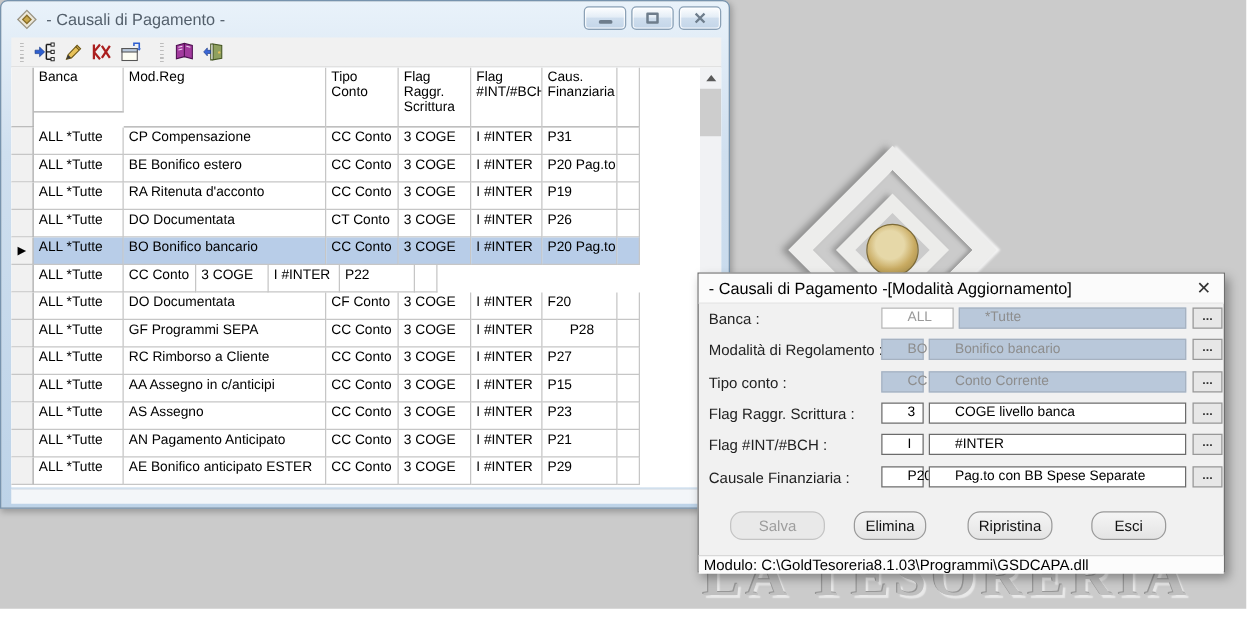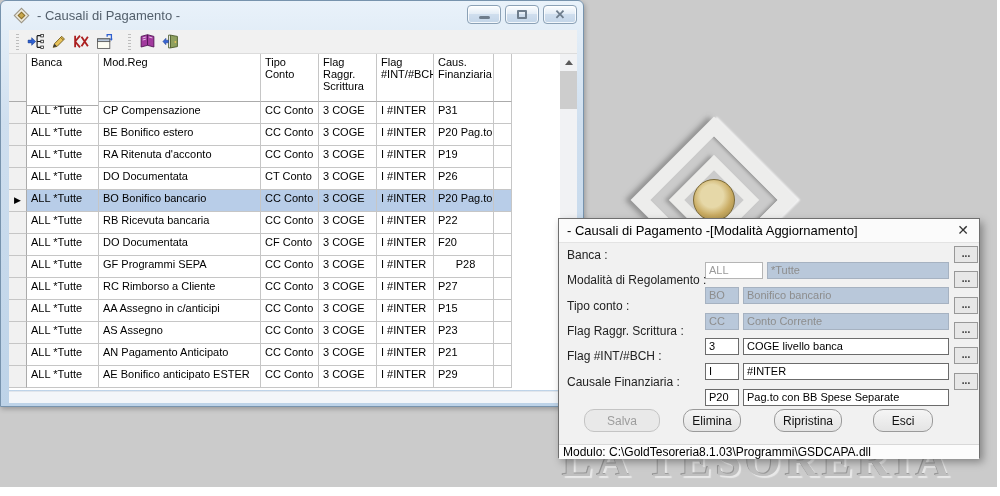--- a/index.html
+++ b/index.html
@@ -80,22 +80,22 @@
   .dialog { position:absolute; left:558px; top:218px; width:422px; height:240px;
             background:#f1f1f1; border:1px solid #6f6f6f;
             box-shadow:3px 4px 8px rgba(0,0,0,.35); font-size:12px; color:#111; }
   .dlg-titlebar { position:absolute; left:0; top:0; width:100%; height:24px; background:#fbfbfb;
                   border-bottom:1px solid #e3e3e3; }
   .dlg-titlebar .dlg-title { position:absolute; left:8px; top:0; line-height:24px; font-size:13px; color:#000; }
   .dlg-close { position:absolute; right:10px; top:3px; font-size:14px; color:#333; cursor:pointer; }
 
   .fld-row { position:absolute; left:0; width:100%; height:17px; }
   .fld-label { position:absolute; left:8px; top:2px; font-size:12px; color:#222; }
-  .fld-code, .fld-desc { position:absolute; top:16px; height:17px; font-size:11px;
-                         line-height:15px; padding-left:3px; background:#fff;
+  .fld-code, .fld-desc { position:absolute; top:0; height:17px; font-size:11px;
+                         line-height:15px; padding-left:20px; background:#fff;
                          border:1px solid #6b6b6b; color:#000; }
   .fld-desc { left:184px; width:206px; }
   .fld-code { left:146px; width:34px; }
   .fld-row.dis .fld-code, .fld-row.dis .fld-desc { background:var(--disabled-field-bg,#b9c8da);
                          border-color:#a6b2c1; color:#8d8d8d; }
   .fld-row.banca .fld-code { width:58px; background:#fff; border-color:#b5b5b5; color:#9a9a9a; }
   .fld-row.banca .fld-desc { left:208px; width:182px; }
   .dots { position:absolute; left:395px; top:0; width:24px; height:17px; background:#e7e7e7;
           border:1px solid #989898; font-size:10px; font-weight:bold; color:#333;
           text-align:center; line-height:13px; cursor:pointer; }
@@ -194,21 +194,21 @@
           <circle cx="12.6" cy="8.4" r="0.9" fill="#e8c25a"></circle>
           <path d="M6 6.8H3.6V5L.9 8l2.7 3V9.2H6z" fill="#3a66d6" stroke="#1a3a8a" stroke-width="0.5"></path>
         </svg>
       </button>
     </div>
 
     <div class="grid">
       <div id="grid-header">
           <div class="hdr-row" style="top: 0px;">
             <div class="cell selcell" style="width: 18px; height: 48px;"></div>
-            <div class="cell" style="width: 72px; height: 52px;">Banca</div>
+            <div class="cell" style="width: 72px; height: 36px;">Banca</div>
             <div class="cell" style="width: 162px; height: 48px;">Mod.Reg</div>
             <div class="cell" style="width: 58px; height: 48px;">Tipo Conto</div>
             <div class="cell" style="width: 58px; height: 48px;">Flag Raggr.
 Scrittura</div>
             <div class="cell" style="width: 57px; height: 48px;">Flag
 #INT/#BCH</div>
             <div class="cell" style="width: 60px; height: 48px;">Caus.
 Finanziaria</div>
             <div class="cell" style="width: 18px; height: 48px;"></div>
           </div>
@@ -260,21 +260,20 @@
             <div class="cell" style="width: 162px; height: 22px;">BO Bonifico bancario</div>
             <div class="cell" style="width: 58px; height: 22px;">CC Conto</div>
             <div class="cell" style="width: 58px; height: 22px;">3 COGE</div>
             <div class="cell" style="width: 57px; height: 22px;">I #INTER</div>
             <div class="cell" style="width: 60px; height: 22px;">P20 Pag.to</div>
             <div class="cell" style="width: 18px; height: 22px;"></div>
           </div>
           <div class="grid-row" style="top: 158px;">
             <div class="cell selcell" style="width: 18px; height: 22px;"></div>
             <div class="cell" style="width: 72px; height: 22px;">ALL *Tutte</div>
-            <div class="cell" style="width: 162px; height: 22px;">RB Ricevuta bancaria</div>
             <div class="cell" style="width: 58px; height: 22px;">CC Conto</div>
             <div class="cell" style="width: 58px; height: 22px;">3 COGE</div>
             <div class="cell" style="width: 57px; height: 22px;">I #INTER</div>
             <div class="cell" style="width: 60px; height: 22px;">P22</div>
             <div class="cell" style="width: 18px; height: 22px;"></div>
           </div>
           <div class="grid-row" style="top: 180px;">
             <div class="cell selcell" style="width: 18px; height: 22px;"></div>
             <div class="cell" style="width: 72px; height: 22px;">ALL *Tutte</div>
             <div class="cell" style="width: 162px; height: 22px;">DO Documentata</div>

